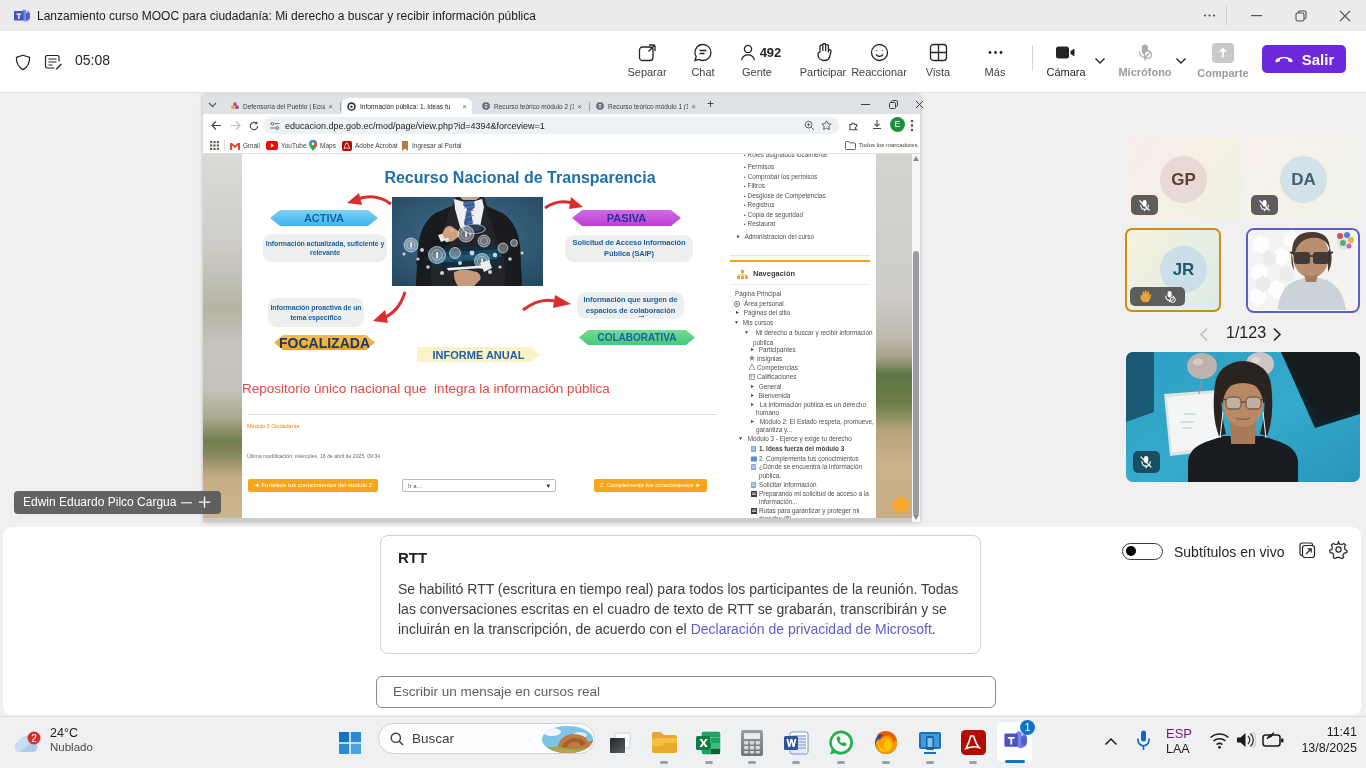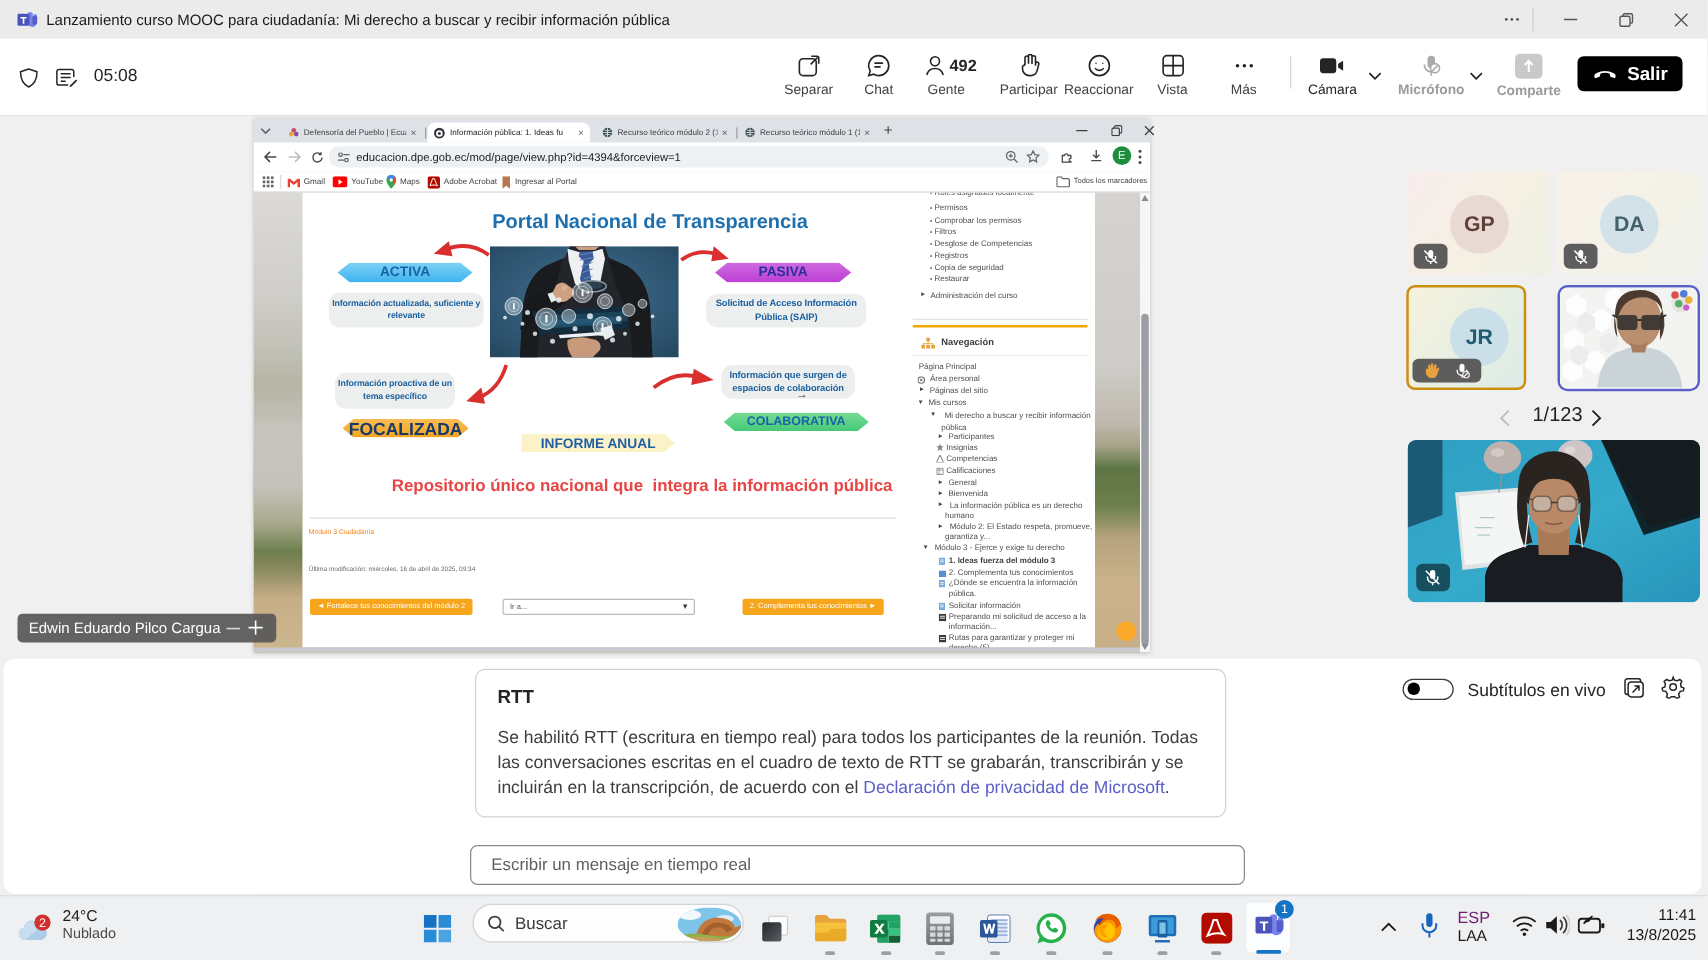--- a/index.html
+++ b/index.html
@@ -189,21 +189,21 @@
       <path d="M1.5 1.5L6 6l4.5-4.5"></path>
     </svg>
   <div class="tbtn gray" style="left:1196px; width:54px; top:12px;">
     <div style="width:22px; height:20px; background:#c9c9c9; border-radius:4px; display:flex; align-items:center; justify-content:center;">
       <svg width="12" height="12" viewBox="0 0 12 12" fill="none" stroke="#fff" stroke-width="1.6">
           <path d="M6 10.5V2M2.8 5L6 1.8 9.2 5"></path>
         </svg>
     </div>
     <div class="lbl">Comparte</div>
   </div>
-  <div class="abs" style="left:1262px; top:14px; width:84px; height:28px; background:#000000; border-radius:5px; display:flex; align-items:center; justify-content:center;">
+  <div class="abs" style="left:1262px; top:14px; width:84px; height:28px; background:#6d28d9; border-radius:5px; display:flex; align-items:center; justify-content:center;">
     <svg width="20" height="9" viewBox="0 0 20 9">
         <path d="M2 7.5C1 6 1.4 4.3 3.3 3.4a15 15 0 0 1 13.4 0C18.6 4.3 19 6 18 7.5l-3.1-1a1.5 1.5 0 0 1-1-1.6l-.1-1a12 12 0 0 0-7.6 0l-.1 1a1.5 1.5 0 0 1-1 1.6z" fill="#fff"></path>
       </svg>
     <span style="color:#fff; font-weight:bold; font-size:15px; margin-left:8px;">Salir</span>
   </div>
 </div>
 
 <div id="stage">
 
   <div id="browser">
@@ -346,21 +346,21 @@
       <span class="bktxt" style="left:656px; font-size:6px;">Todos los marcadores</span>
     </div>
     <div id="pagearea">
 
       <div class="abs" style="left:0; top:0; width:39px; height:368px; background:linear-gradient(180deg,#dcdad7 0%,#d0cec9 22%,#c3c2b8 33%,#b5b5a5 42%,#c6c4bc 52%,#c4c2ba 64%,#a8a88c 72%,#6e7f4e 78%,#8a8a60 82%,#c6ad86 88%,#cdb78f 100%);"></div>
       <div class="abs" style="left:673px; top:0; width:44px; height:368px; background:linear-gradient(180deg,#d5d3d0 0%,#ceccc8 38%,#beb9ad 50%,#a8a489 55%,#5e7544 60%,#6d7f4b 68%,#b5a37e 75%,#cbb28b 85%,#c7ae87 100%);"></div>
 
       <div class="whitecard" style="left:39px; top:0; width:634px; height:364px;"></div>
       <div class="abs" style="left:0; top:364px; width:717px; height:4px; background:#c9cbce;"></div>
 
-      <div class="abs" style="left:39px; top:15px; width:556px; text-align:center; font-size:16px; font-weight:bold; color:#1d6fad;">Portal Nacional de Transparencia</div>
+      <div class="abs" style="left:39px; top:15px; width:556px; text-align:center; font-size:16px; font-weight:bold; color:#1d6fad;">Recurso Nacional de Transparencia</div>
 
       <svg class="abs" style="left:189px; top:43px;" width="151" height="89" viewBox="0 0 151 89">
         <defs>
           <radialGradient id="mbg" cx=".5" cy=".45" r=".8">
             <stop offset="0" stop-color="#41708f"></stop>
               <stop offset=".6" stop-color="#2f5672"></stop>
               <stop offset="1" stop-color="#22435a"></stop>
           </radialGradient>
         </defs>
         <rect width="151" height="89" fill="url(#mbg)"></rect>
@@ -458,21 +458,21 @@
       <div class="banner" style="left:71px; top:181px; width:101px; height:15px; background:linear-gradient(180deg,#f9bd55,#f3a41f); clip-path:polygon(9px 0,92px 0,101px 7.5px,92px 15px,9px 15px,0 7.5px); color:#173a6b; font-size:14px;">FOCALIZADA</div>
       <div class="banner" style="left:376px; top:176px; width:116px; height:15px; background:linear-gradient(180deg,#74dc95,#46c877); clip-path:polygon(9px 0,107px 0,116px 7.5px,107px 15px,9px 15px,0 7.5px); color:#1763a6; font-size:10px;">COLABORATIVA</div>
       <div class="banner" style="left:214px; top:193px; width:123px; height:15px; background:#fbf2c8; clip-path:polygon(0 0,114px 0,123px 7.5px,114px 15px,0 15px); color:#1e5fa6; font-size:11px;">INFORME ANUAL</div>
 
       <div class="gbox" style="left:60px; top:80px; width:124px; height:28px; font-size:7px;">Información actualizada, suficiente y<br>relevante</div>
       <div class="gbox" style="left:362px; top:81px; width:128px; height:27px; font-size:7.5px;">Solicitud de Acceso Información<br>Pública (SAIP)</div>
       <div class="gbox" style="left:65px; top:144px; width:96px; height:29px; font-size:7px;">Información proactiva de un<br>tema específico</div>
       <div class="gbox" style="left:374px; top:138px; width:107px; height:27px; font-size:7.5px;">Información que surgen de<br>espacios de colaboración</div>
       <div class="abs" style="left:434px; top:156px; font-size:9px; color:#333;">→</div>
 
-      <div class="abs" style="left:39px; top:227px; width:472px; text-align:right; font-size:13.5px; font-weight:bold; color:#e84545; white-space:nowrap;">Repositorio único nacional que&nbsp; integra la información pública</div>
+      <div class="abs" style="left:39px; top:227px; width:472px; text-align:left; font-size:13.5px; font-weight:normal; color:#e84545; white-space:nowrap;">Repositorio único nacional que&nbsp; integra la información pública</div>
 
       <div class="abs" style="left:45px; top:260px; width:469px; height:1px; background:#ddd;"></div>
       <div class="abs" style="left:44px; top:269px; font-size:5.5px; color:#f98012;">Módulo 3 Ciudadanía</div>
       <div class="abs" style="left:44px; top:299px; font-size:5.2px; color:#6a6a6a;">Última modificación: miércoles, 16 de abril de 2025, 09:34</div>
 
       <div class="obtn" style="left:45px; top:325px; width:130px;">◄ Fortalece tus conocimientos del módulo 2</div>
       <div class="abs" style="left:199px; top:325px; width:154px; height:13px; background:#fff; border:1px solid #bbb; border-radius:2px; font-size:6px; color:#555; line-height:12px; padding-left:5px;">Ir a...<span style="position:absolute; right:5px; top:0; color:#333; font-size:7px;">▾</span></div>
       <div class="obtn" style="left:391px; top:325px; width:113px;">2. Complementa tus conocimientos ►</div>
 
       <div class="abs" id="sidebar" style="left:527px; top:0; width:146px; height:364px; overflow:hidden;">
@@ -706,21 +706,21 @@
         </g>
     </svg>
   </div>
 </div>
 
 <div id="bottompanel">
   <div id="rttbox">
     <div class="abs" style="left:17px; top:13px; font-size:15px; font-weight:bold; color:#242424;">RTT</div>
     <div class="abs" style="left:17px; top:43px; width:580px; font-size:14px; color:#3d3d3d; line-height:20px; white-space:nowrap;">Se habilitó RTT (escritura en tiempo real) para todos los participantes de la reunión. Todas<br>las conversaciones escritas en el cuadro de texto de RTT se grabarán, transcribirán y se<br>incluirán en la transcripción, de acuerdo con el <span style="color:#5b5fc7;">Declaración de privacidad de Microsoft</span>.</div>
   </div>
-  <div id="msginput">Escribir un mensaje en tiempo real</div>
+  <div id="msginput">Escribir un mensaje en cursos real</div>
   <div class="abs" style="left:1119px; top:16px; width:41px; height:17px; border:1.5px solid #3b3b3b; border-radius:9px; background:#fff;">
     <div class="abs" style="left:2.5px; top:2px; width:10px; height:10px; border-radius:50%; background:#000;"></div>
   </div>
   <div class="abs" style="left:1171px; top:17px; font-size:14px; color:#242424;">Subtítulos en vivo</div>
   <svg class="abs" style="left:1296px; top:15px;" width="17" height="17" viewBox="0 0 17 17" fill="none" stroke="#242424" stroke-width="1.2">
       <rect x="3.5" y="3.5" width="12" height="12" rx="2.5"></rect>
       <path d="M3.5 13.5H2.8A1.8 1.8 0 0 1 1 11.7V3A2 2 0 0 1 3 1h8.7a1.8 1.8 0 0 1 1.8 1.8v.7"></path>
       <path d="M7 12l5-5M8.5 6.8H12.2V10.5"></path>
     </svg>
   <svg class="abs" style="left:1326px; top:13px;" width="19" height="19" viewBox="0 0 19 19" fill="none" stroke="#242424" stroke-width="1.2">

